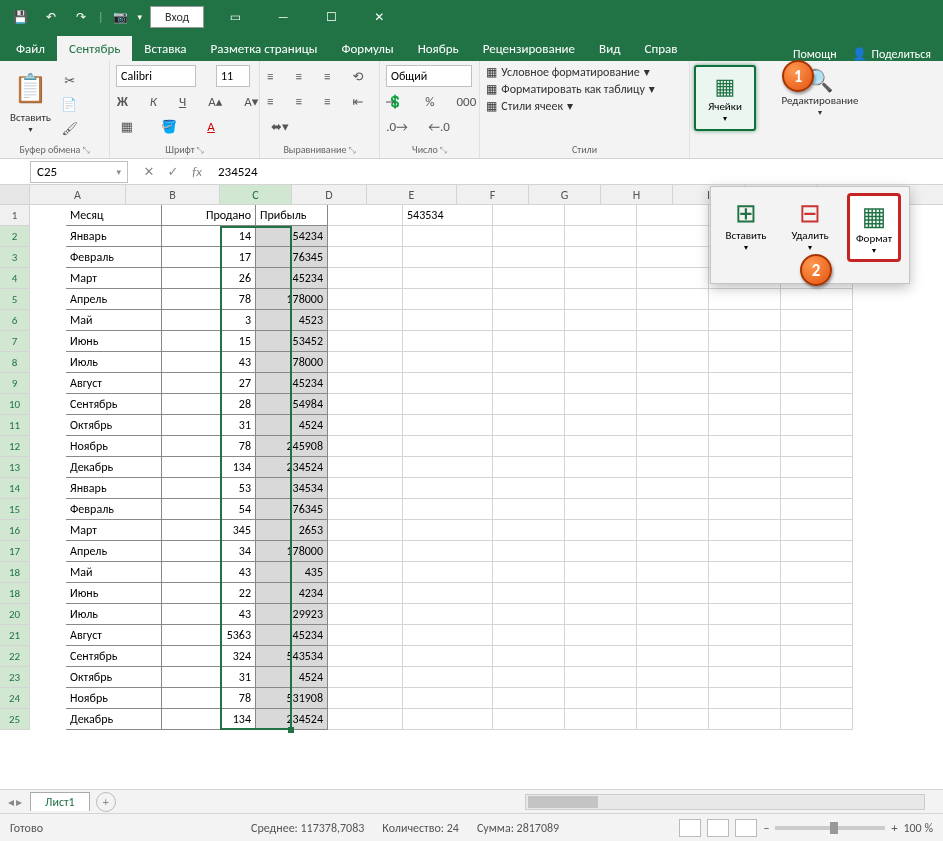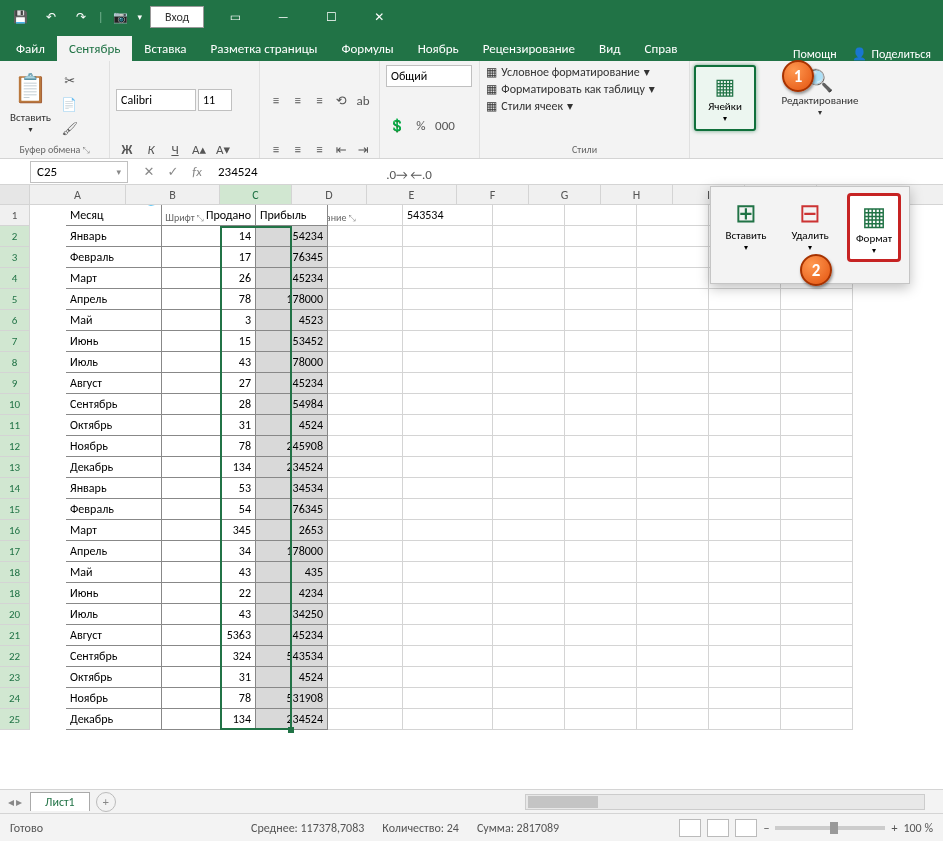--- a/index.html
+++ b/index.html
@@ -23,21 +23,21 @@
 .ribbon-right { margin-left:auto; display:flex; align-items:center; gap:16px; padding-right:12px; font-size:12px; }
 .share { display:flex; align-items:center; gap:4px; }
 
 
 .ribbon { height:98px; background:#f3f3f3; border-bottom:1px solid #d4d4d4; display:flex; position:relative; }
 .group { border-right:1px solid #e0e0e0; padding:4px 6px 2px 6px; display:flex; flex-direction:column; justify-content:space-between; }
 .group-label { font-size:10px; color:#666; text-align:center; padding-top:2px; }
 .group-label .dlg { font-size:9px; color:#888; margin-left:2px; }
 .btn-col { display:flex; flex-direction:column; align-items:center; justify-content:center; cursor:pointer; font-size:11px; color:#333; padding:2px 4px; }
 .btn-big-icon { font-size:28px; height:40px; }
-.mini-row { display:flex; gap:2px; align-items:center;margin-top:24px; }
+.mini-row { display:flex; gap:20px; align-items:center; }
 .mini-btn { width:22px; height:22px; border:1px solid transparent; display:flex; align-items:center; justify-content:center; font-size:13px; cursor:pointer; color:#555; }
 .combo { height:22px; border:1px solid #c0c0c0; background:#fff; font-size:12px; padding:0 4px; display:flex; align-items:center; }
 .styles-body { display:flex; flex-direction:column; gap:3px; font-size:12px; color:#333; }
 .styles-item { display:flex; align-items:center; gap:4px; cursor:pointer; }
 
 
 .cells-group { padding:4px; }
 .cells-btn { border:2px solid #0f703b; border-radius:3px; background:#ecf6f0; padding:6px 8px; display:flex; flex-direction:column; align-items:center; font-size:11px; cursor:pointer; box-shadow:0 0 4px rgba(15,112,59,0.6); }
 .ic { font-size:22px; color:#217346; }
 
@@ -557,21 +557,21 @@
           <div class="cell wE "></div>
           <div class="cell wF "></div>
           <div class="cell wG "></div>
           <div class="cell wH "></div>
           <div class="cell wI "></div>
           <div class="cell wJ "></div>
         </div>
         <div class="row">
           <div class="cell wA cA">Июль</div>
           <div class="cell wB cB">43</div>
-          <div class="cell wC cC">34250</div>
+          <div class="cell wC cC">29923</div>
           <div class="cell wD "></div>
           <div class="cell wE "></div>
           <div class="cell wF "></div>
           <div class="cell wG "></div>
           <div class="cell wH "></div>
           <div class="cell wI "></div>
           <div class="cell wJ "></div>
         </div>
         <div class="row">
           <div class="cell wA cA">Август</div>

